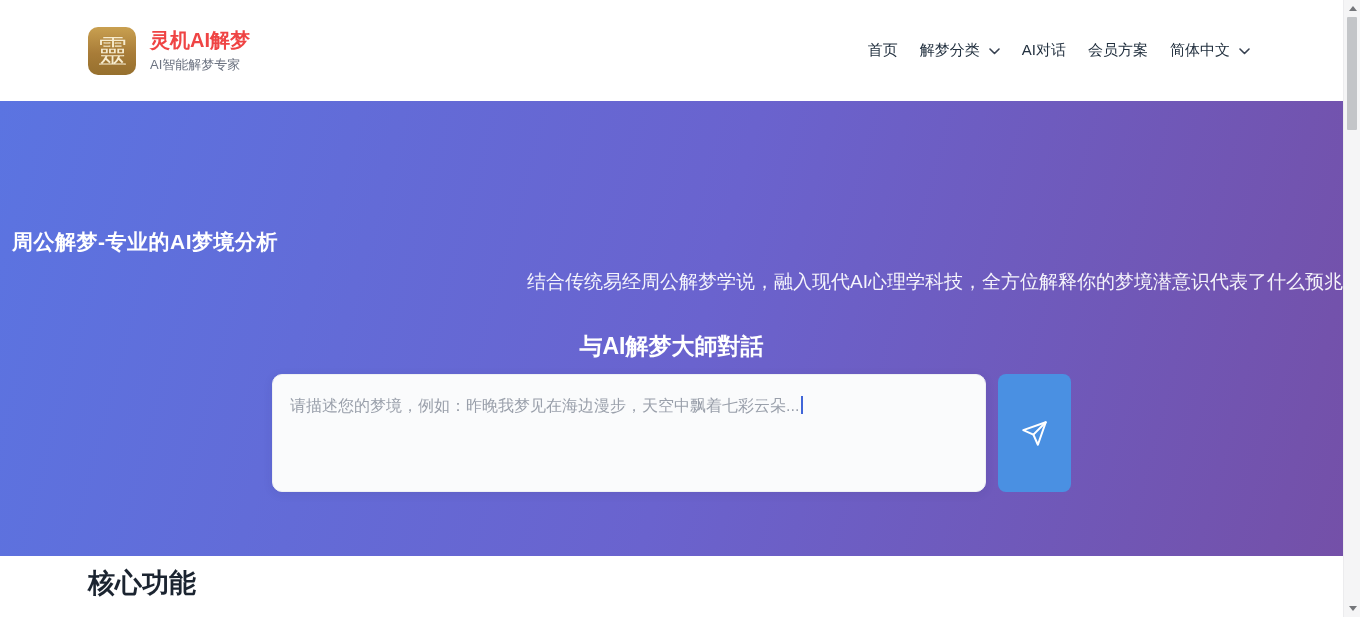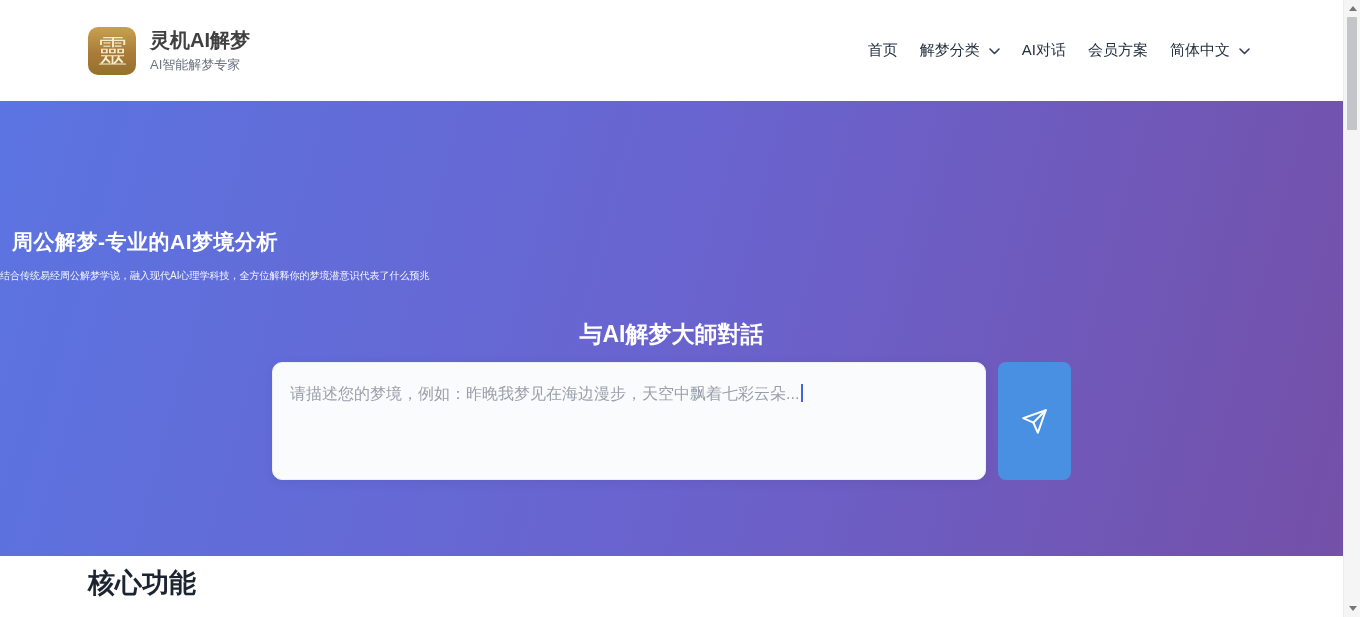--- a/index.html
+++ b/index.html
@@ -38,43 +38,43 @@
     padding: 0 93px 0 88px;
   }
   .brand { display: flex; align-items: center; gap: 14px; cursor: pointer; }
   .logo {
     width: 48px; height: 48px; border-radius: 10px;
     background: linear-gradient(180deg, #c9a050 0%, #a87c38 55%, #96702e 100%);
     color: #f7ecce; display: flex; align-items: center; justify-content: center;
     font-size: 30px; line-height: 1; font-family: "DejaVu Serif", serif;
     text-shadow: 0 0 1px rgba(120,85,30,.35);
   }
-  .brand-title { font-size: 20px; font-weight: bold; color: #404040; line-height: 1.25; }
+  .brand-title { font-size: 20px; font-weight: bold; color: #ef4444; line-height: 1.25; }
   .brand-sub { font-size: 13px; color: #6b7280; margin-top: 3px; }
 
   nav.main-nav { margin-left: auto; display: flex; align-items: center; gap: 22px; }
   .nav-item {
     display: flex; align-items: center; gap: 9px;
     font-size: 15px; color: #22303f; cursor: pointer; white-space: nowrap;
   }
   .chev { display: inline-flex; margin-top: 2px; }
 
   
   .hero {
     width: 1343px; height: 455px;
     background: linear-gradient(105deg, #5b74e1 0%, #6a63ce 52%, #7450a8 100%);
     overflow: hidden;
   }
   .hero-title {
     margin: 127px 0 0 4px; text-align: left;
     color: #ffffff; font-size: 21px; font-weight: bold; letter-spacing: .5px; padding-left: 8px;
   }
   .hero-sub {
-    margin: 13px 0 0 0; text-align: left;
-    color: rgba(255,255,255,.93); font-size: 10px;
+    margin: 13px 0 0 0; text-align: right;
+    color: rgba(255,255,255,.93); font-size: 19px;
   }
   .chat-title {
     margin: 36px 0 0 0; text-align: center;
     color: #ffffff; font-size: 23px; font-weight: bold;
   }
   .chat-row { display: flex; justify-content: center; align-items: stretch; gap: 12px; margin-top: 12px; }
   .dream-input {
     width: 714px; height: 118px; background: #fafbfc;
     border: 1px solid #eef0f3; border-radius: 10px;
     padding: 20px 17px; font-size: 16px; color: #9aa0ab;

